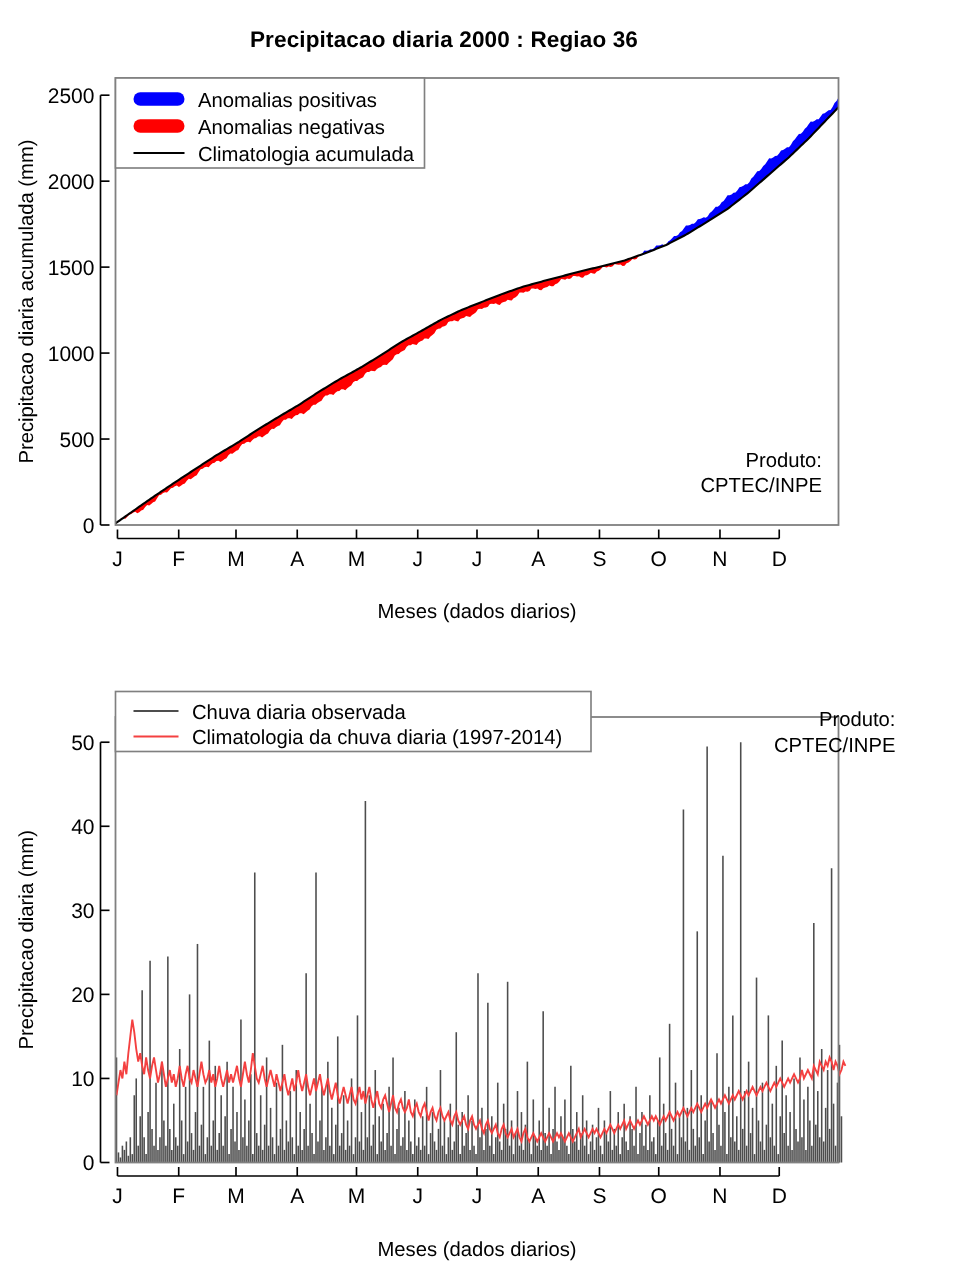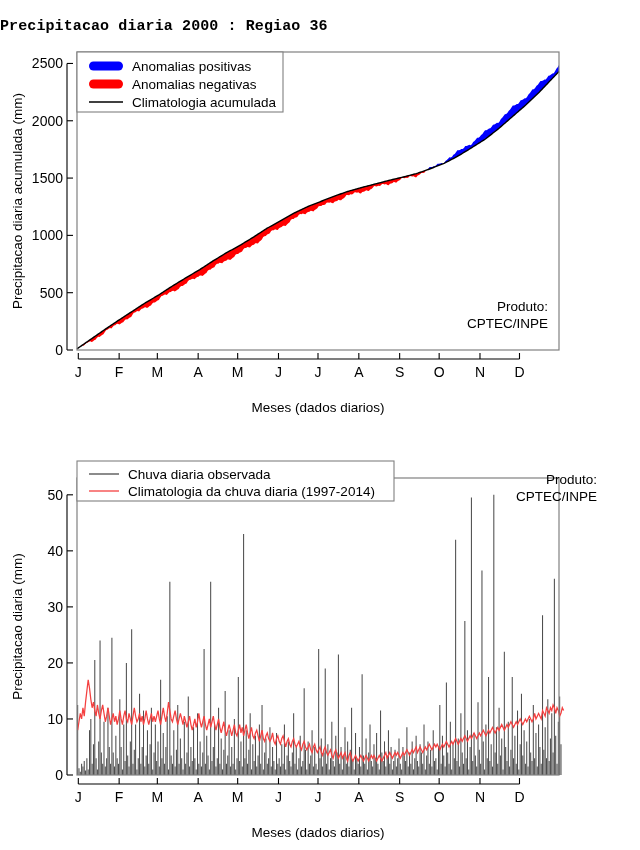--- a/index.html
+++ b/index.html
@@ -26,24 +26,24 @@
     width: 640px;
   }
   #top-panel { top: 0; height: 430px; }
   #bottom-panel { top: 430px; height: 420px; }
 
   .chart-title {
     position: absolute;
     top: 18px;
     left: 0;
     width: 592px;
+    text-align: center;
     font-size: 15px;
     font-weight: bold;
     letter-spacing: 0.1px;
-    font-family: Liberation Mono, monospace;
   }
 
   svg { display: block; }
   .svg-layer {
     position: absolute;
     top: 0;
     left: 0;
   }
 
   text {

